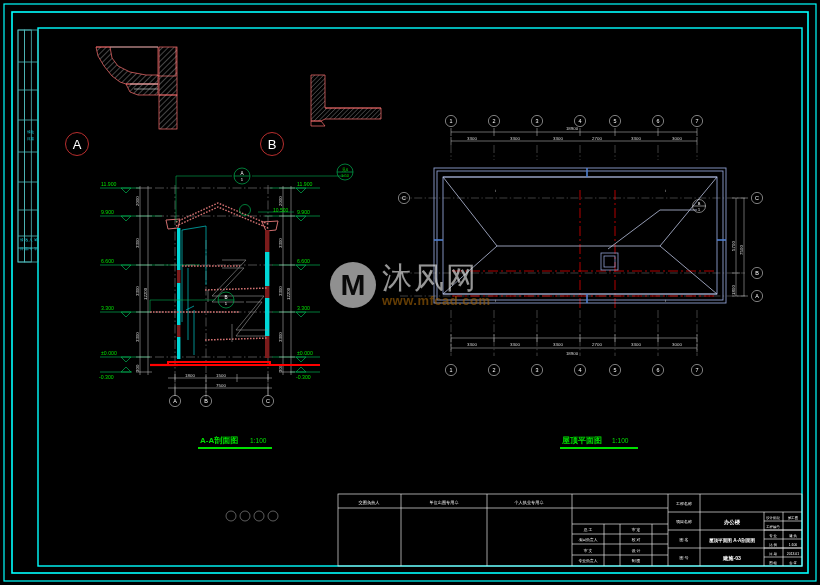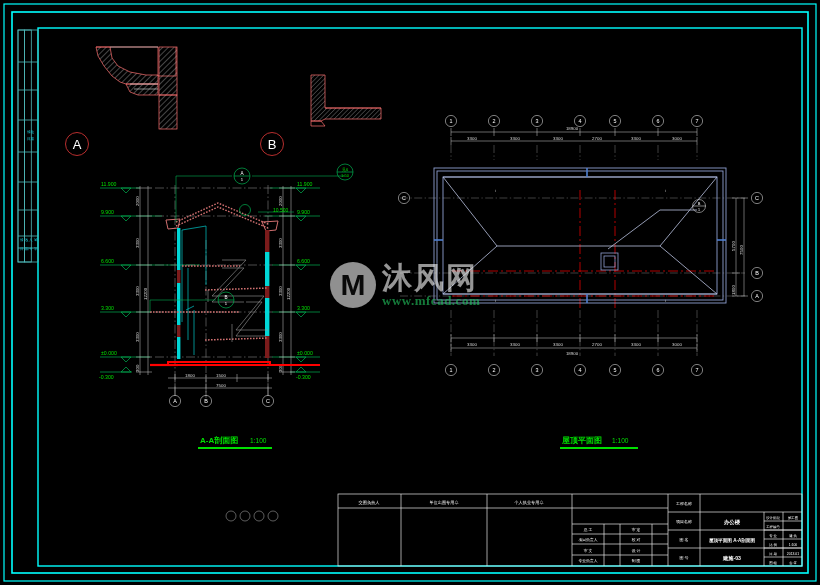--- a/index.html
+++ b/index.html
@@ -5,23 +5,23 @@
   html,body{margin:0;padding:0;background:#000;}
   body{width:820px;height:585px;overflow:hidden;position:relative;
        font-family:"Liberation Sans","DejaVu Sans",sans-serif;}
   #canvas{position:absolute;left:0;top:0;width:820px;height:585px;background:#000;}
   svg{position:absolute;left:0;top:0;}
   .wm{position:absolute;display:flex;align-items:center;gap:6px;
       left:330px;top:262px;pointer-events:none;opacity:.62;}
   .wm-logo{width:46px;height:46px;border-radius:50%;background:#e8e8e8;
       display:flex;align-items:center;justify-content:center;
       color:#111;font-size:30px;font-weight:bold;line-height:1;}
-  .wm-cn{color:#f2f2f2;font-size:30px;font-weight:bold;letter-spacing:2px;
+  .wm-cn{color:#f2f2f2;font-size:30px;font-weight:normal;letter-spacing:2px;
       text-shadow:0 0 2px #000;}
-  .wm-url{color:#22c55e;font-size:13px;font-weight:bold;letter-spacing:.5px;font-family:Liberation Serif, serif;}
+  .wm-url{color:#a16207;font-size:13px;font-weight:bold;letter-spacing:.5px;}
   .wm-col{display:flex;flex-direction:column;line-height:1.05;}
   text{font-family:"Liberation Sans","DejaVu Sans",sans-serif;}
 </style>
 </head>
 <body>
 
 <div id="canvas">
 
 <svg width="820" height="585" viewBox="0 0 820 585">
   <defs>

